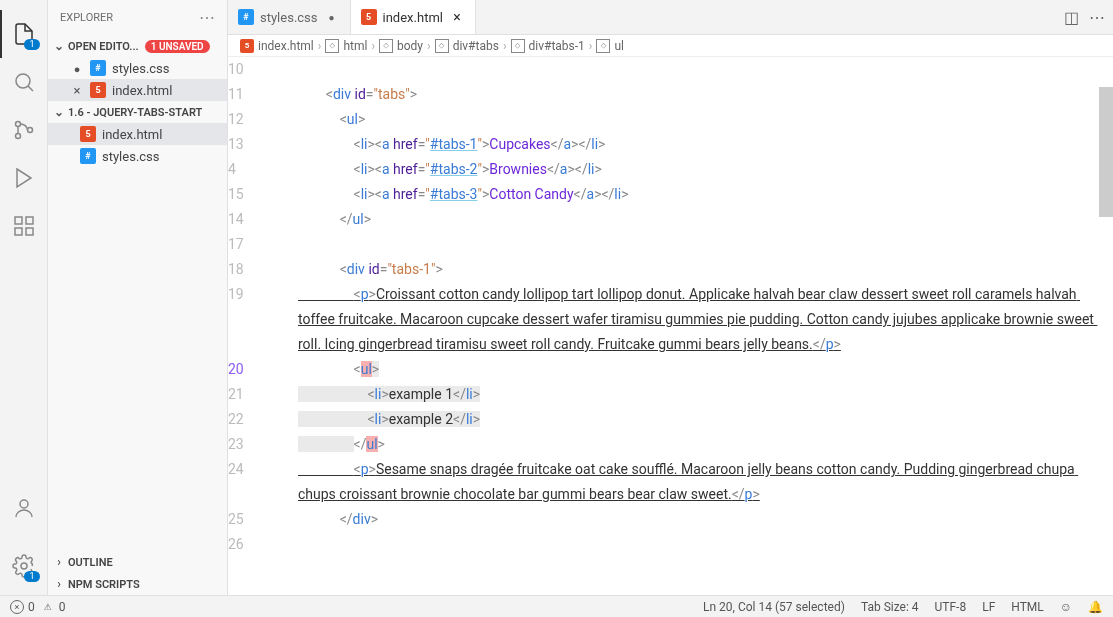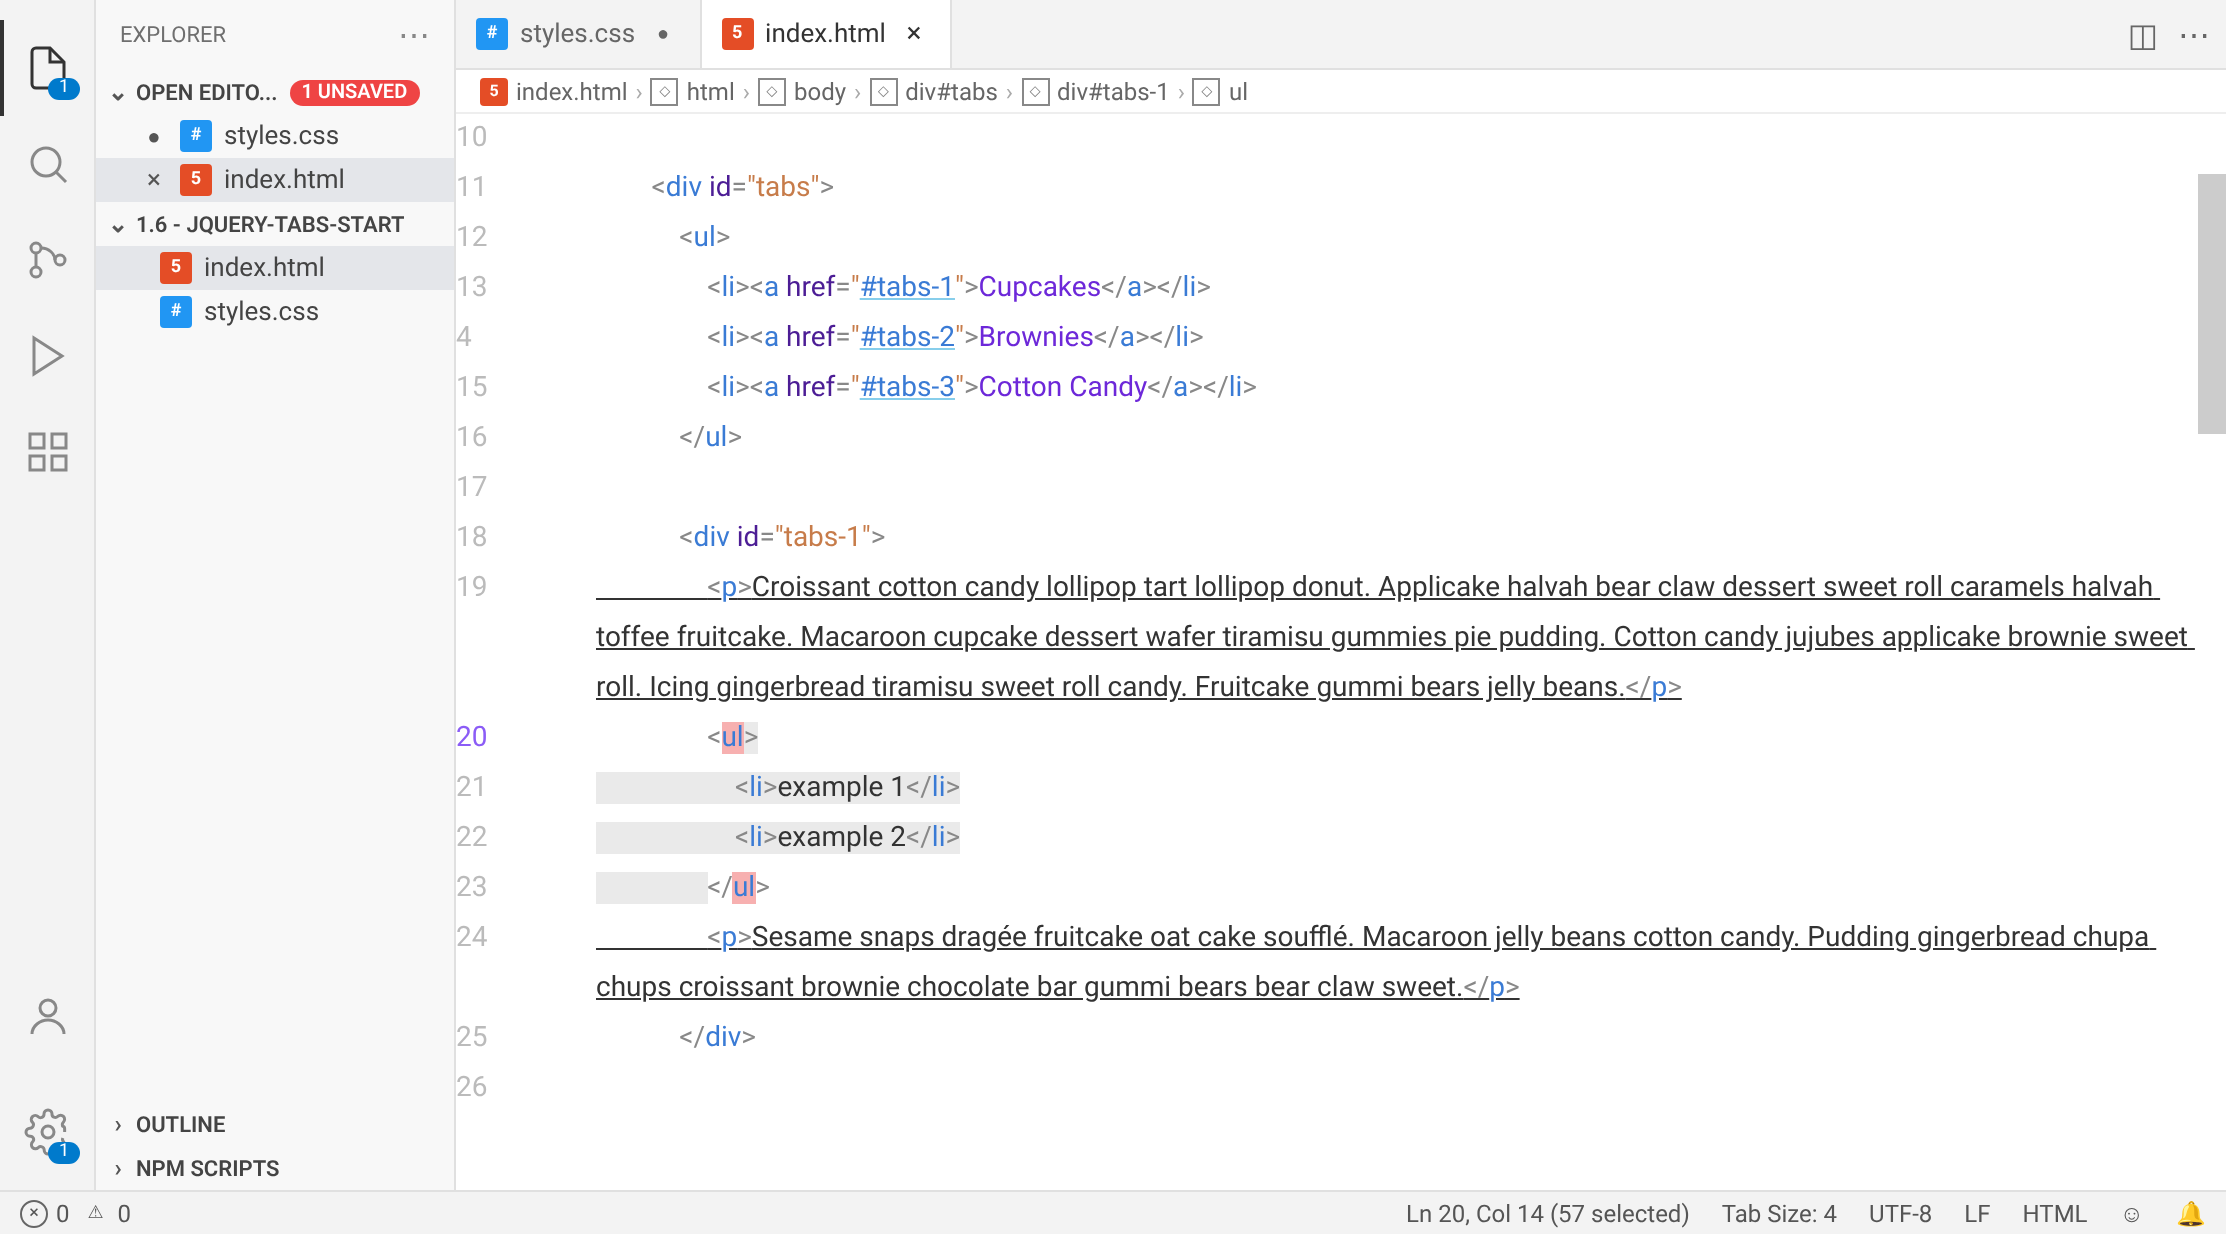--- a/index.html
+++ b/index.html
@@ -507,21 +507,21 @@
     </div>
 
     <div class="editor-content">
       <div class="gutter" id="gutter">
           <div class="ln">10</div>
           <div class="ln">11</div>
           <div class="ln">12</div>
           <div class="ln">13</div>
           <div class="ln">4</div>
           <div class="ln">15</div>
-          <div class="ln">16</div>
+          <div class="ln">14</div>
           <div class="ln">17</div>
           <div class="ln">18</div>
           <div class="ln" style="height: 75px;">19</div>
           <div class="ln cursor">20</div>
           <div class="ln">21</div>
           <div class="ln">22</div>
           <div class="ln">23</div>
           <div class="ln" style="height: 50px;">24</div>
           <div class="ln">25</div>
           <div class="ln">26</div>

